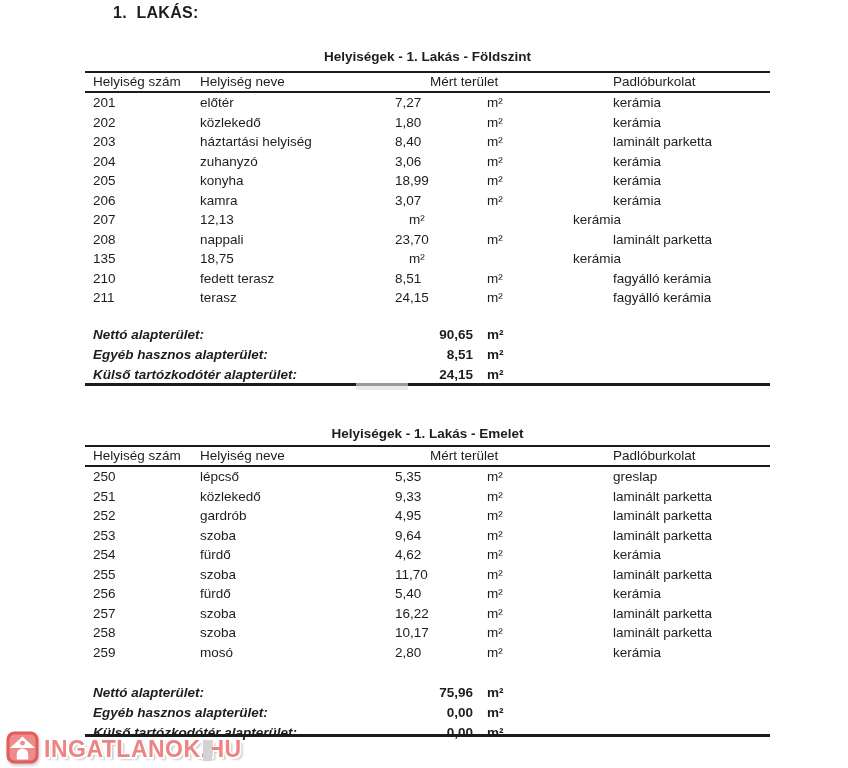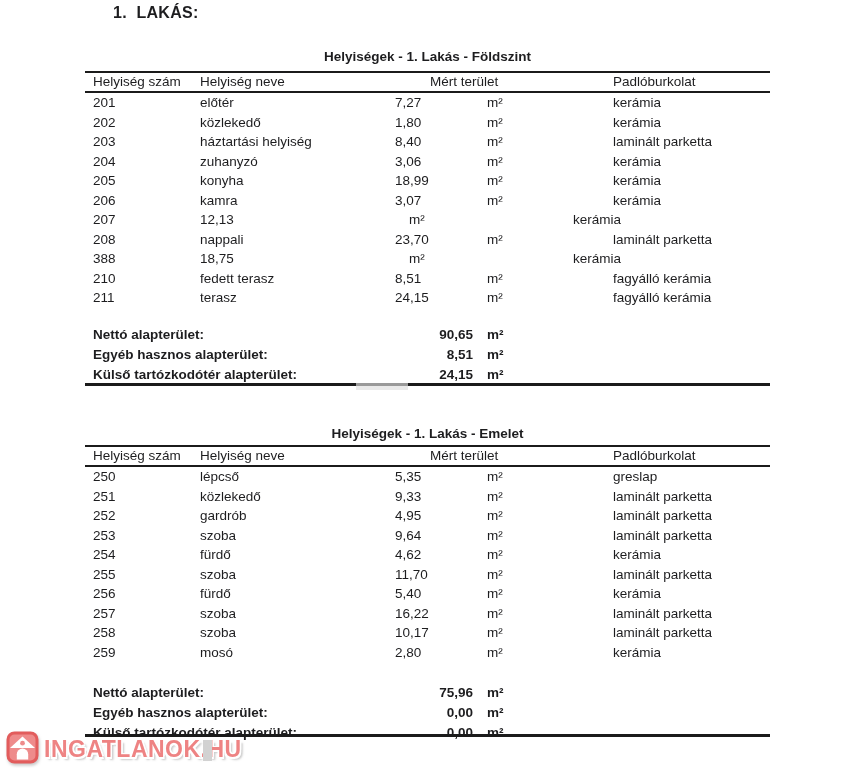--- a/index.html
+++ b/index.html
@@ -39,21 +39,21 @@
   .c-area  { text-align:left; }
   .c-unit  { padding-left:14px; }
   .c-floor { padding-left:100px; }
   .totals { position:absolute; left:0; right:0; font-weight:bold; }
   .trow {
     display:grid;
     grid-template-columns:310px 78px 40px 1fr;
     font-size:13.5px; line-height:20px; height:20px;
     white-space:nowrap;
   }
-  .t-label { padding-left:8px; }
+  .t-label { padding-left:8px;font-style:italic; }
   .t-value { text-align:right; }
   .t-unit  { padding-left:14px; }
   .smudge {
     position:absolute; left:356px; top:383px; width:52px; height:7px;
     background:#dedede; opacity:.65;
   }
   .wm { position:absolute; left:6px; top:729px; z-index:5; }
   .wm-icon {
     position:absolute; left:0; top:2px;
     filter:drop-shadow(1.5px 2px 1.5px rgba(130,130,130,.45));
@@ -146,21 +146,21 @@
 
       <div class="row">
         <span class="c-num">208</span>
         <span class="c-name">nappali</span>
         <span class="c-area">23,70</span>
         <span class="c-unit">m²</span>
         <span class="c-floor">laminált parketta</span>
       </div>
 
       <div class="row">
-        <span class="c-num">388</span>
+        <span class="c-num">135</span>
         <span class="c-area">18,75</span>
         <span class="c-unit">m²</span>
         <span class="c-floor">kerámia</span>
       </div>
 
       <div class="row">
         <span class="c-num">210</span>
         <span class="c-name">fedett terasz</span>
         <span class="c-area">8,51</span>
         <span class="c-unit">m²</span>

